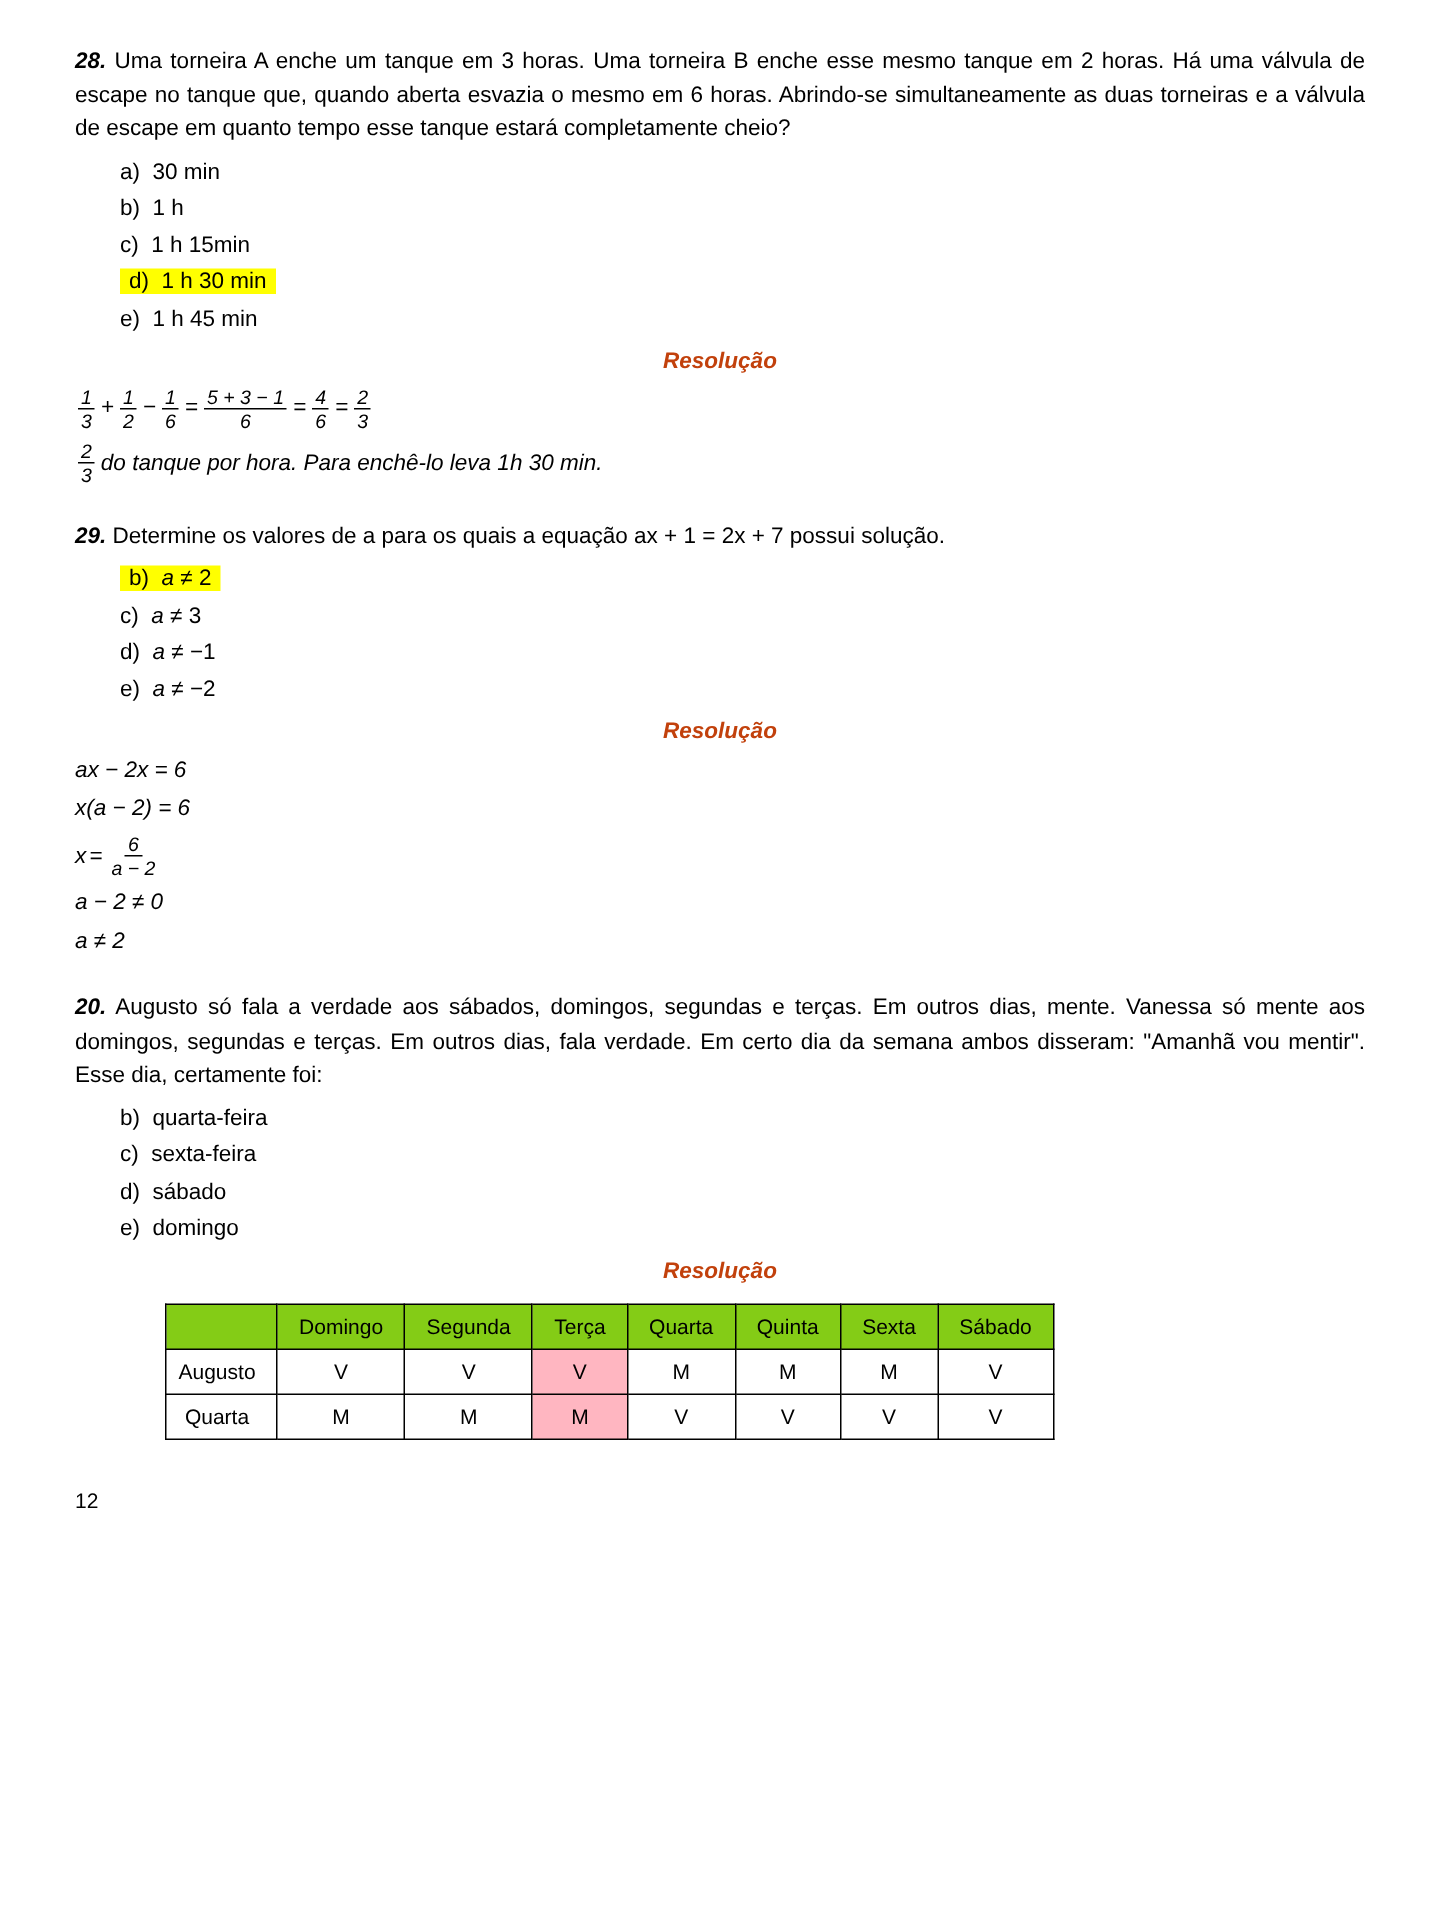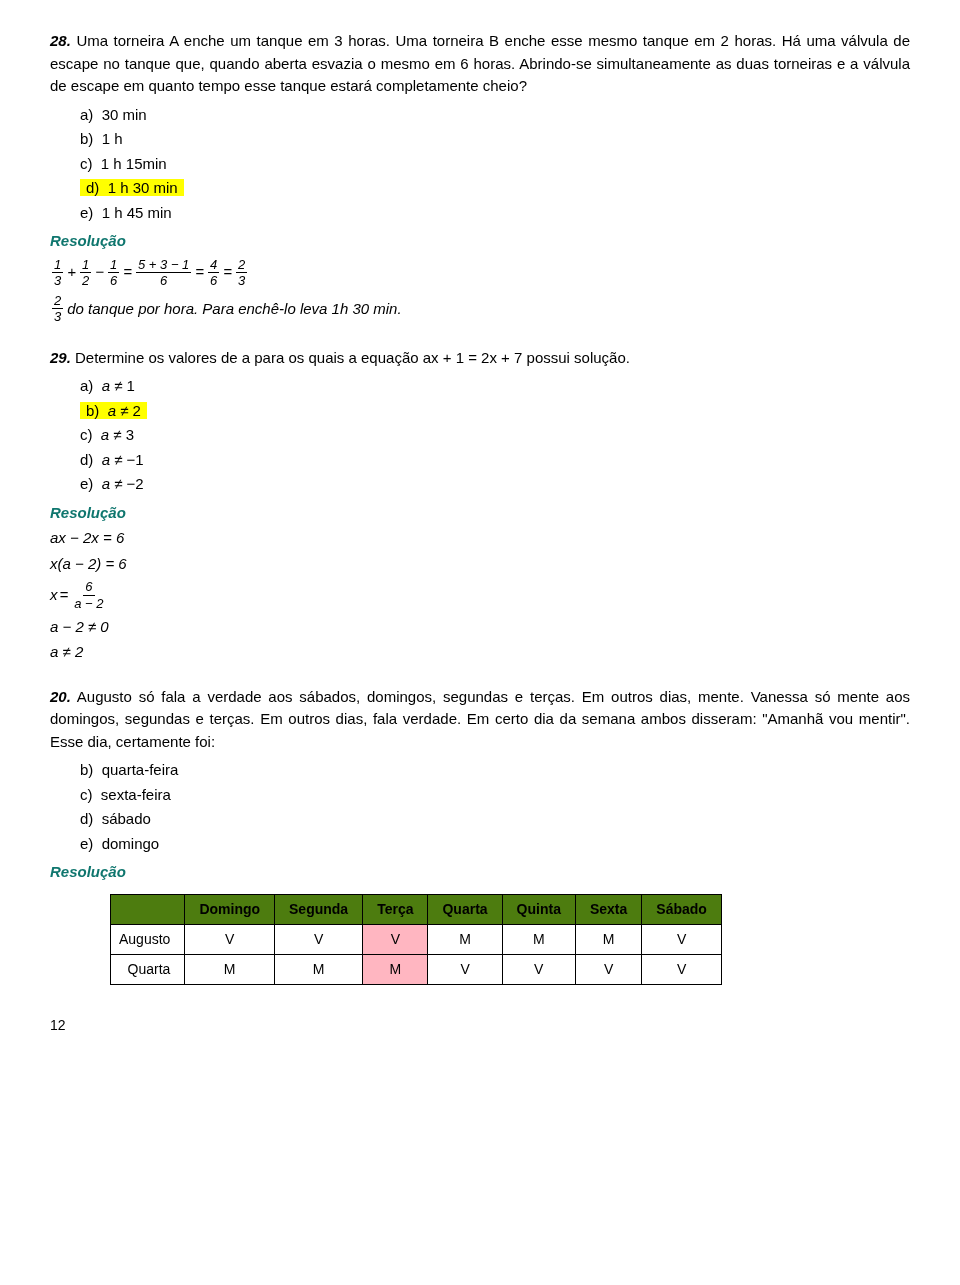--- a/index.html
+++ b/index.html
@@ -28,25 +28,26 @@
       margin-top: 4px;
     }
     .option {
       margin-bottom: 2px;
     }
     .highlight-yellow {
       background-color: #ffff00;
       padding: 0 6px;
     }
     .resolucao {
-      color: #0f766e;
+      color: #c2410c;
       font-style: italic;
       font-weight: bold;
       margin-top: 6px;
       margin-bottom: 2px;
+      text-align: center;
     }
     .math-line {
       margin: 3px 0 3px 0;
       font-style: italic;
     }
     .math-fraction {
       display: inline-flex;
       flex-direction: column;
       align-items: center;
       vertical-align: middle;
@@ -79,25 +80,25 @@
       border-collapse: collapse;
       margin: 10px 0 10px 60px;
       font-size: 14px;
     }
     table th, table td {
       border: 1px solid #000;
       padding: 4px 14px;
       text-align: center;
     }
     table th {
-      background-color: #4d7c0f;
-      font-weight: bold;
+      background-color: #84cc16;
+      font-weight: normal;
     }
     .row-label {
-      text-align: right;
+      text-align: center;
       padding-left: 8px;
     }
     .cell-pink {
       background-color: #ffb6c1;
     }
     .italic { font-style: italic; }
   </style>
 </head>
 <body>
 
@@ -154,21 +155,20 @@
     <span>do tanque por hora. Para enchê-lo leva 1h 30 min.</span>
   </div>
 </div>
 
 <div class="question-block">
   <p class="question-text">
     <span class="question-number">29.</span>
     Determine os valores de a para os quais a equação ax + 1 = 2x + 7 possui solução.
   </p>
   <div class="options">
-    <div class="option">a)&nbsp;&nbsp;<span class="italic">a</span> ≠ 1</div>
     <div class="option"><span class="highlight-yellow">b)&nbsp;&nbsp;<span class="italic">a</span> ≠ 2</span></div>
     <div class="option">c)&nbsp;&nbsp;<span class="italic">a</span> ≠ 3</div>
     <div class="option">d)&nbsp;&nbsp;<span class="italic">a</span> ≠ −1</div>
     <div class="option">e)&nbsp;&nbsp;<span class="italic">a</span> ≠ −2</div>
   </div>
   <div class="resolucao">Resolução</div>
   <div class="math-line italic"><span style="font-style:italic;">ax</span> − 2<span style="font-style:italic;">x</span> = 6</div>
   <div class="math-line italic"><span style="font-style:italic;">x</span>(<span style="font-style:italic;">a</span> − 2) = 6</div>
   <div class="math-row">
     <span style="font-style:italic;">x</span>

